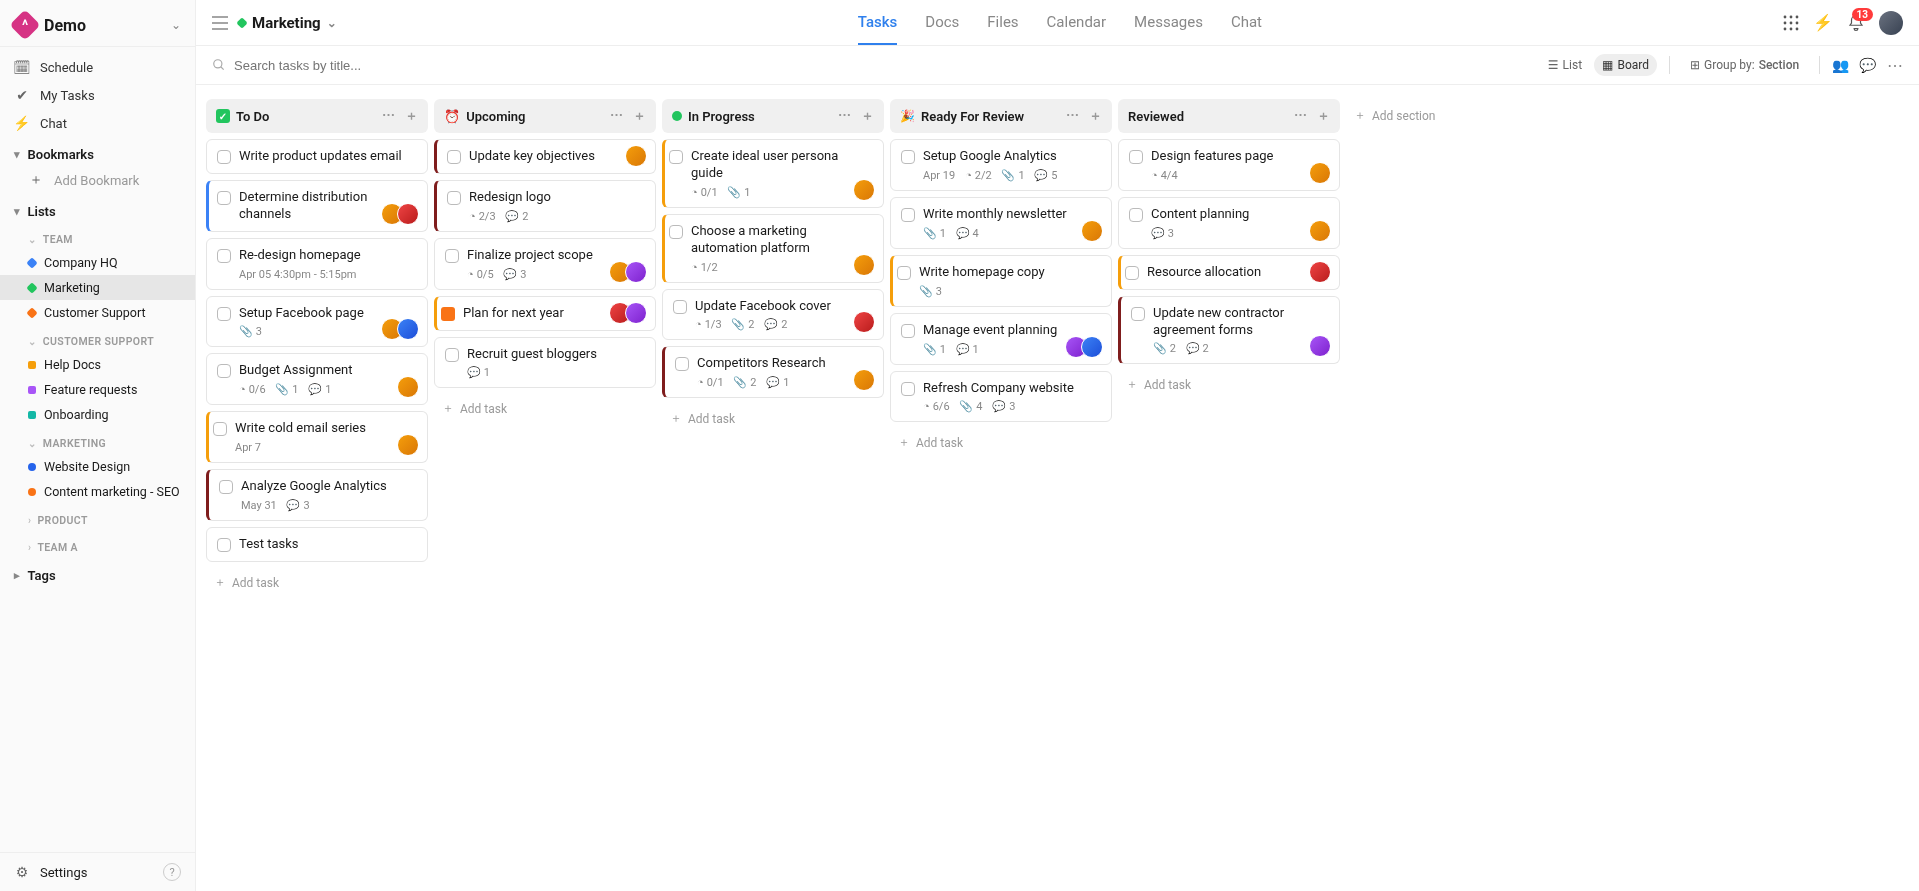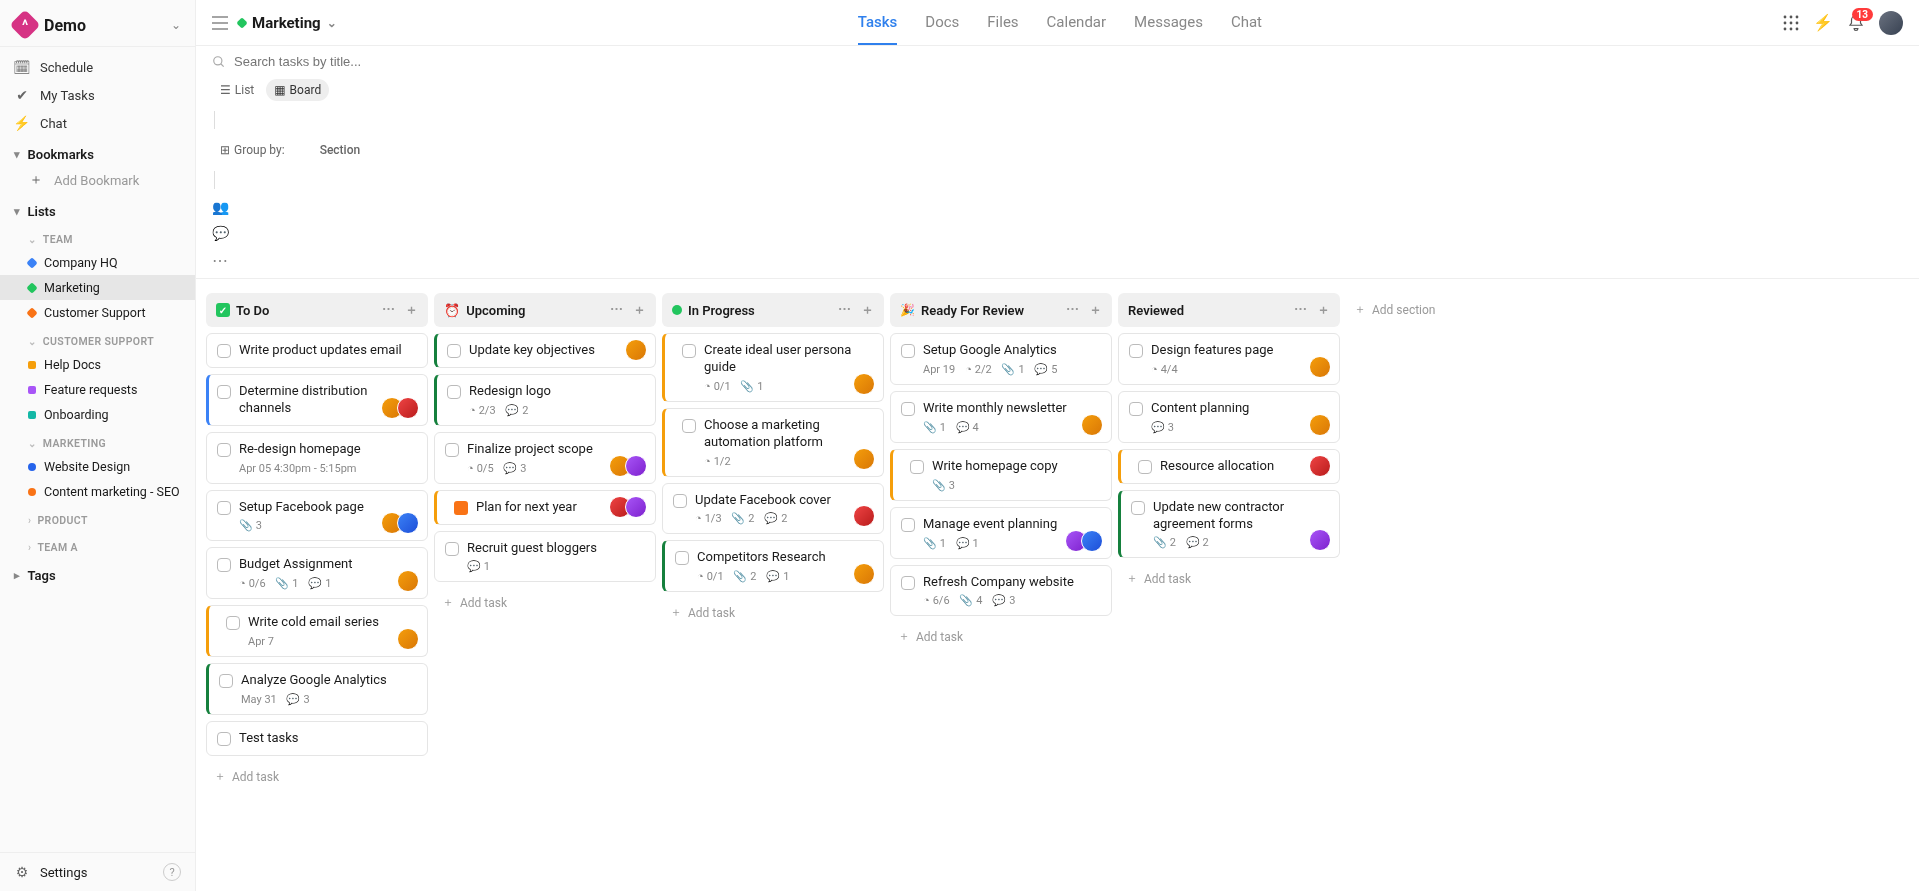--- a/index.html
+++ b/index.html
@@ -39,38 +39,38 @@
 .tb-right { display:flex; align-items:center; gap:14px; }
 .tb-icon { color:#666; cursor:pointer; font-size:16px; position:relative; }
 .badge { position:absolute; top:-6px; right:-8px; background:#ff3b3b; color:#fff; font-size:10px; font-weight:700; padding:1px 5px; border-radius:8px; }
 .avatar { width:24px; height:24px; border-radius:50%; background:linear-gradient(135deg,#6b7280,#374151); }
 .avatar.sm { width:22px; height:22px; }
 .avatar.a1 { background:linear-gradient(135deg,#f59e0b,#d97706); }
 .avatar.a3 { background:linear-gradient(135deg,#ef4444,#b91c1c); }
 .avatar.a4 { background:linear-gradient(135deg,#3b82f6,#1d4ed8); }
 .avatar.a5 { background:linear-gradient(135deg,#a855f7,#7e22ce); }
 
-.subbar { display:flex; align-items:flex-start; padding:8px 16px; border-bottom:1px solid #eee; gap:10px;flex-direction:column; }
+.subbar { display:flex; align-items:center; padding:8px 16px; border-bottom:1px solid #eee; gap:10px; }
 .search-wrap { display:flex; align-items:center; gap:8px; color:#999; flex:1; }
 .search-input { border:none; outline:none; font-size:13px; flex:1; background:transparent; }
 .view-group { display:flex; gap:4px; align-items:center; }
 .pill { display:flex; align-items:center; gap:4px; font-size:12px; color:#666; padding:4px 8px; border-radius:12px; cursor:pointer; }
 .pill.active { background:#eee; color:#333; }
 .sep { width:1px; height:18px; background:#ddd; margin:0 2px; }
 
 
 .board { flex:1; overflow:auto; padding:14px 10px; display:flex; gap:6px; align-items:flex-start; background:#fff; }
 .column { width:222px; flex-shrink:0; display:flex; flex-direction:column; gap:6px; }
 .col-header { background:#f0f0f0; border-radius:6px; padding:8px 10px; display:flex; align-items:center; gap:6px; font-weight:600; font-size:13px; }
 .col-header .acts { margin-left:auto; display:flex; gap:10px; color:#999; }
 .col-header .acts span { cursor:pointer; }
 .card { background:#fff; border:1px solid #e5e5e5; border-radius:6px; padding:8px 10px 8px 10px; font-size:13px; position:relative; display:flex; flex-direction:column; gap:4px; }
 .card.stripe-blue   { border-left:3px solid #3b82f6; padding-left:8px; }
-.card.stripe-red    { border-left:3px solid #15803d; }
-.card.stripe-orange { border-left:3px solid #f59e0b; padding-left:17px; }
+.card.stripe-red    { border-left:3px solid #7f1d1d; }
+.card.stripe-orange { border-left:3px solid #f59e0b; padding-left:4px; }
 .card-row1 { display:flex; gap:8px; align-items:flex-start; }
 .chk { width:14px; height:14px; border:1.4px solid #bbb; border-radius:4px; flex-shrink:0; margin-top:2px; cursor:pointer; }
 .card-title { flex:1; line-height:1.3; }
 .card-meta { display:flex; gap:10px; font-size:11px; color:#888; padding-left:22px; }
 .meta-item { display:flex; align-items:center; gap:3px; }
 .card-avatars { position:absolute; right:8px; bottom:6px; display:flex; }
 .card-avatars .avatar { margin-left:-6px; border:1.5px solid #fff; }
 .add-task-btn { display:flex; align-items:center; gap:6px; font-size:12px; color:#9a9a9a; padding:6px 8px; cursor:pointer; }
 .add-section { display:flex; align-items:center; gap:6px; font-size:12px; color:#9a9a9a; padding:8px 8px; cursor:pointer; min-width:140px; }
 
@@ -251,21 +251,21 @@
         </span>
         <span class="pill active">
           <span>▦</span>
           <span>Board</span>
         </span>
       </div>
       <span class="sep"></span>
       <span class="pill">
         <span>⊞</span>
         <span>Group by:</span>
-        <span style="font-weight:500;margin-left:31px;">Section</span>
+        <span style="font-weight:500;">Section</span>
       </span>
       <span class="sep"></span>
       <span class="tb-icon" style="font-size:14px;color:#888;">👥</span>
       <span class="tb-icon" style="font-size:14px;color:#888;">💬</span>
       <span class="tb-icon" style="color:#888;">⋯</span>
     </div>
 
     <div class="board" id="board">
         <div class="column">
           <div class="col-header">

